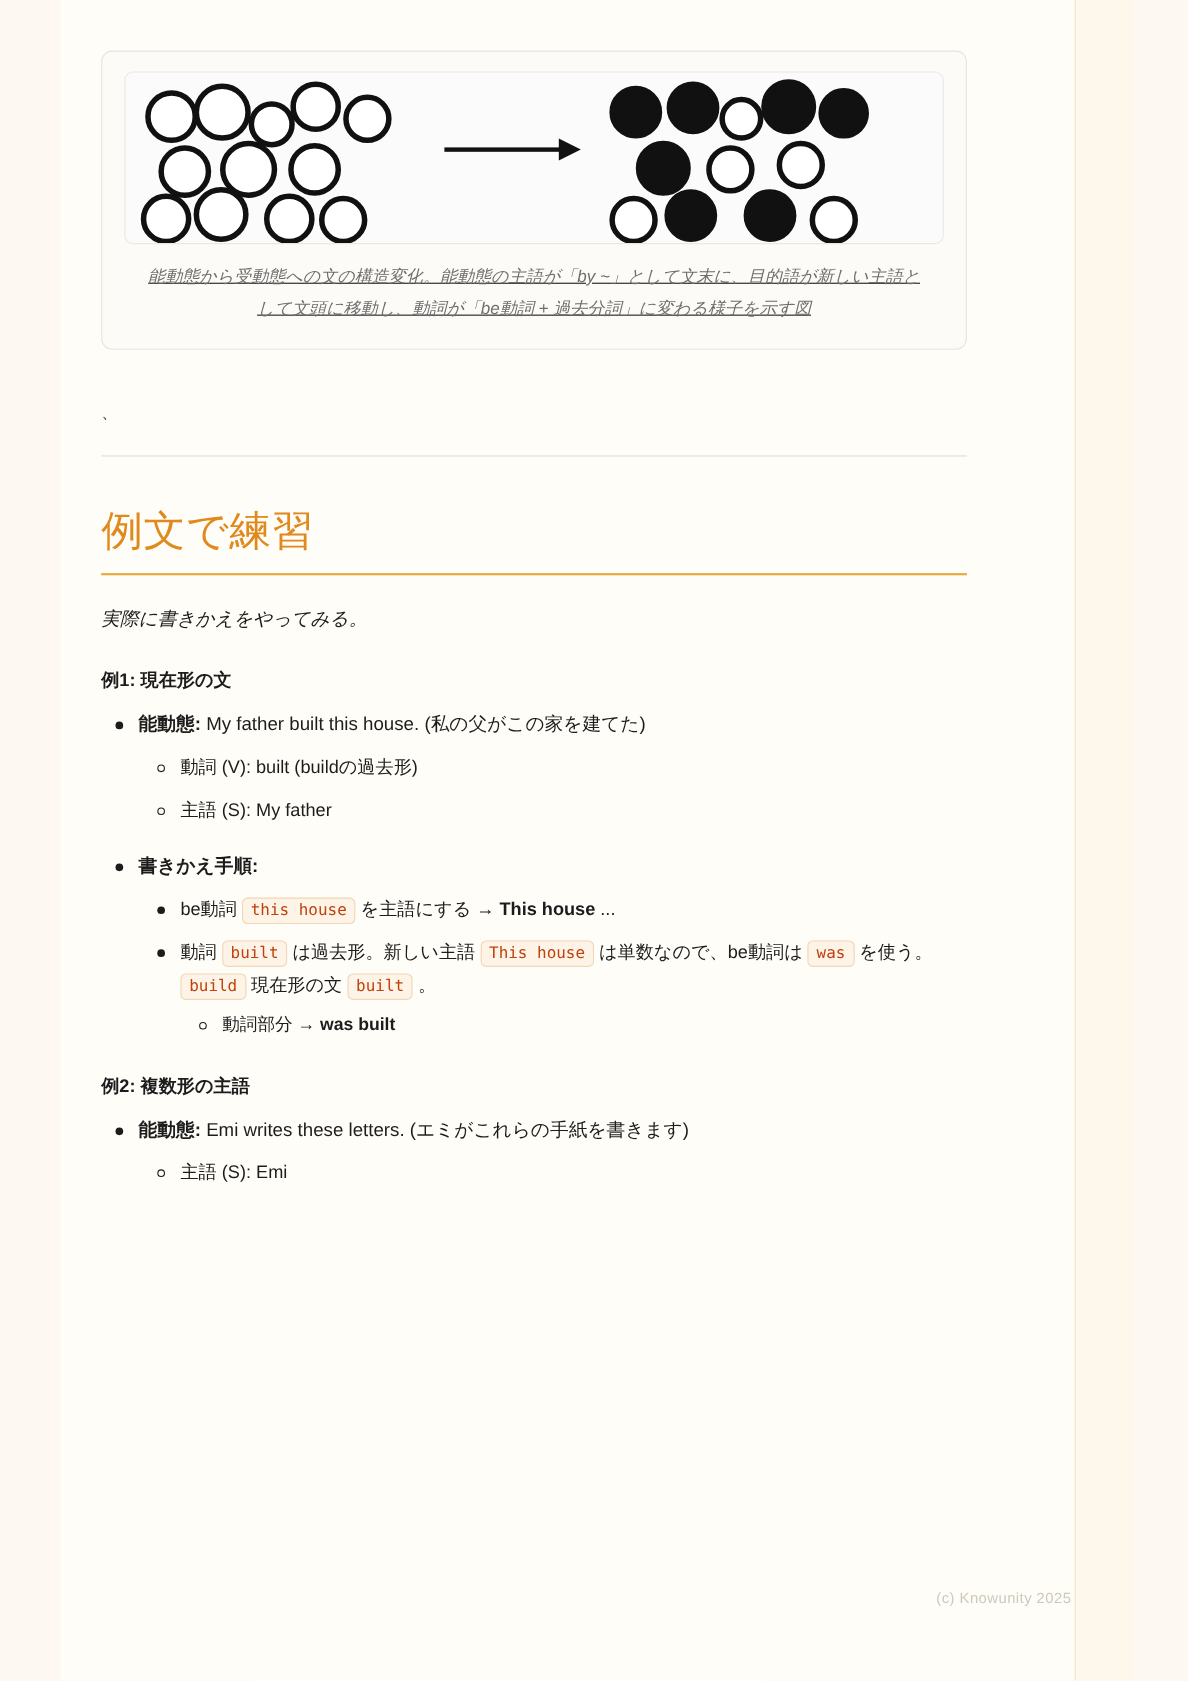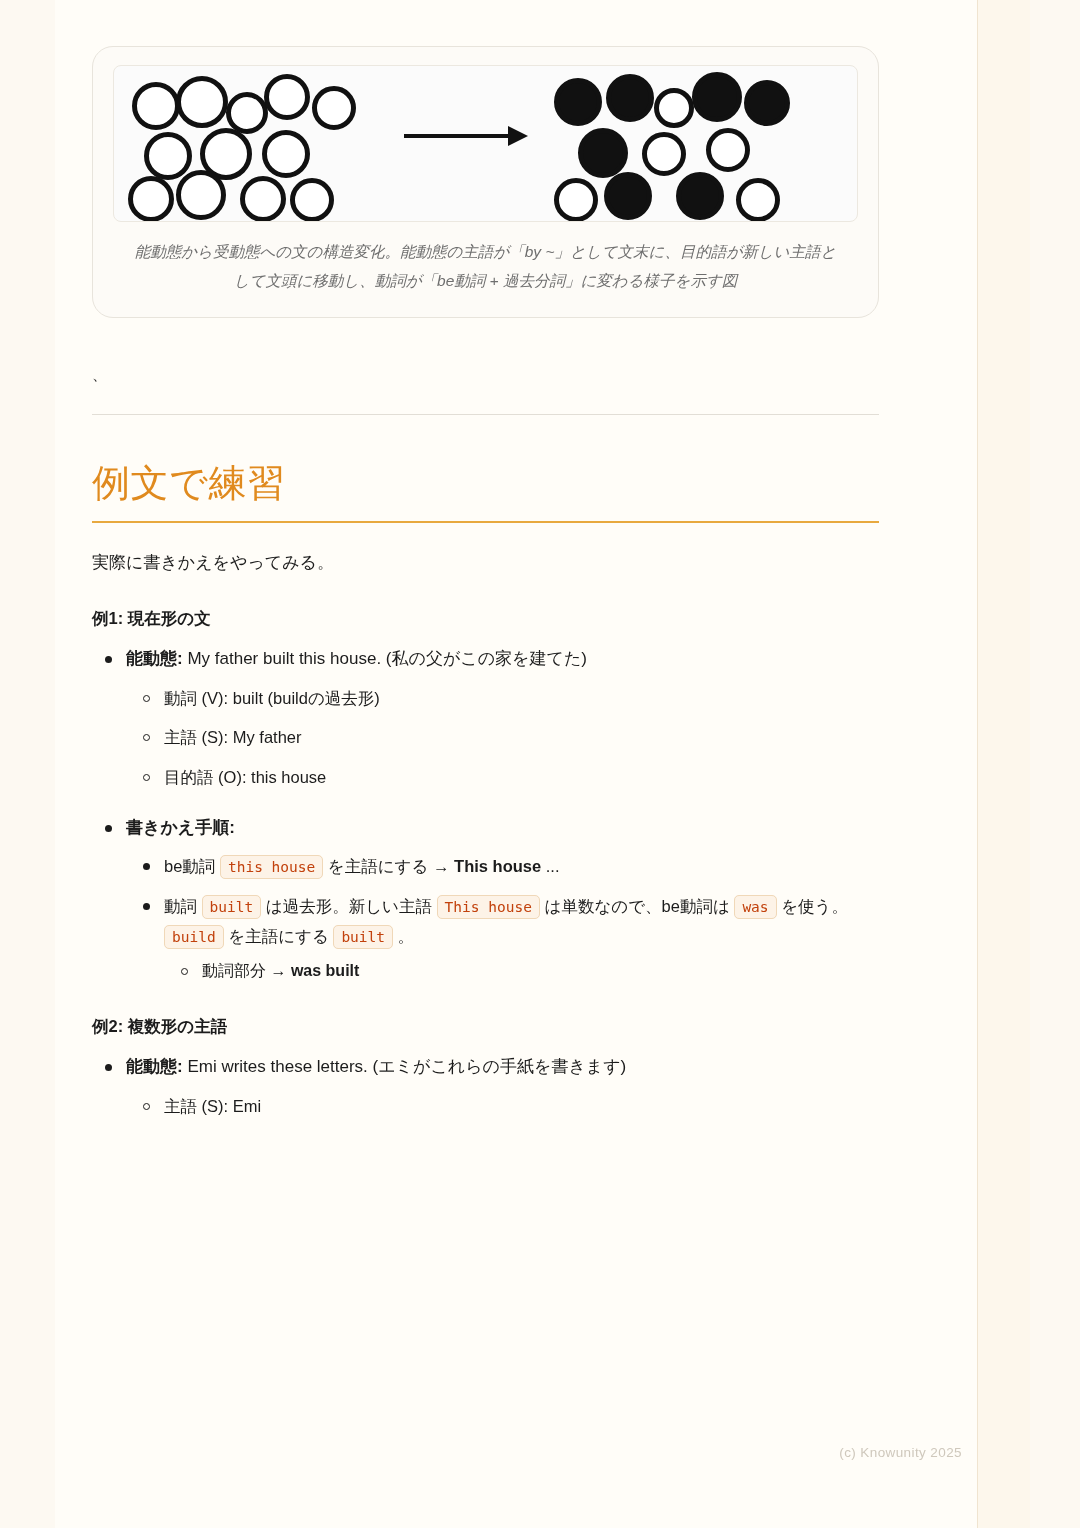--- a/index.html
+++ b/index.html
@@ -37,24 +37,25 @@
     position: absolute;
     left: 37px;
     top: 0;
     width: 787px;
   }
 
   
   .figure-card {
     margin-top: 46px;
     border: 1px solid #e8e4dc;
-    border-radius: 21px;
+    border-radius: 10px;
     background: #fdfbf7;
     padding: 18px 20px 22px 20px;
     box-sizing: border-box;
+    text-decoration: underline;
   }
   .figure-inner {
     border: 1px solid #ece8e0;
     border-radius: 8px;
     background: #fbfbfb;
     height: 155px;
     position: relative;
     overflow: hidden;
   }
   .circ {
@@ -118,20 +119,21 @@
   }
   .title-rule {
     margin-top: 14px;
     border-top: 2px solid #e8a93f;
   }
 
   p.lead {
     margin: 26px 0 0 0;
     font-size: 17px;
     line-height: 1.7;
+    font-style: italic;
   }
 
   h3.ex-head {
     margin: 30px 0 0 0;
     font-size: 16.5px;
     font-weight: bold;
   }
 
   ul.lvl1 {
     margin: 14px 0 0 0;
@@ -211,21 +213,21 @@
     color: #c2410c;
     background: #fdf3e7;
     border: 1px solid #f0d8b8;
     border-radius: 5px;
     padding: 3px 7px;
     white-space: nowrap;
   }
 
   .watermark {
     position: absolute;
-    right: 68px;
+    right: 56px;
     bottom: 68px;
     font-size: 13.5px;
     color: #cfc8bc;
     letter-spacing: 0.4px;
   }
 </style>
 </head>
 <body>
 
 <div class="page">
@@ -278,32 +280,31 @@
     <p class="lead">実際に書きかえをやってみる。</p>
 
     <h3 class="ex-head">例1: 現在形の文</h3>
 
     <ul class="lvl1">
       <li>
         <b>能動態:</b><span> My father built this house. (私の父がこの家を建てた)</span>
         <ul class="lvl2">
           <li>動詞 (V): built (buildの過去形)</li>
           <li>主語 (S): My father</li>
-          <li>目的語 (O): this house</li>
         </ul>
       </li>
 
       <li>
         <b>書きかえ手順:</b>
         <ul class="lvl2 solid">
           <li>
             <span>be動詞 </span><code class="chip">this house</code><span> を主語にする → </span><b>This house</b><span> ...</span>
           </li>
           <li>
-            <span>動詞 </span><code class="chip">built</code><span> は過去形。新しい主語 </span><code class="chip">This house</code><span> は単数なので、be動詞は </span><code class="chip">was</code><span> を使う。</span><code class="chip">build</code><span> を主語にする </span><code class="chip">built</code><span> 。</span>
+            <span>動詞 </span><code class="chip">built</code><span> は過去形。新しい主語 </span><code class="chip">This house</code><span> は単数なので、be動詞は </span><code class="chip">was</code><span> を使う。</span><code class="chip">build</code><span> 現在形の文 </span><code class="chip">built</code><span> 。</span>
             <ul class="lvl3">
               <li><span>動詞部分 → </span><b>was built</b></li>
             </ul>
           </li>
         </ul>
       </li>
 
     </ul>
 
     <h3 class="ex-head">例2: 複数形の主語</h3>

